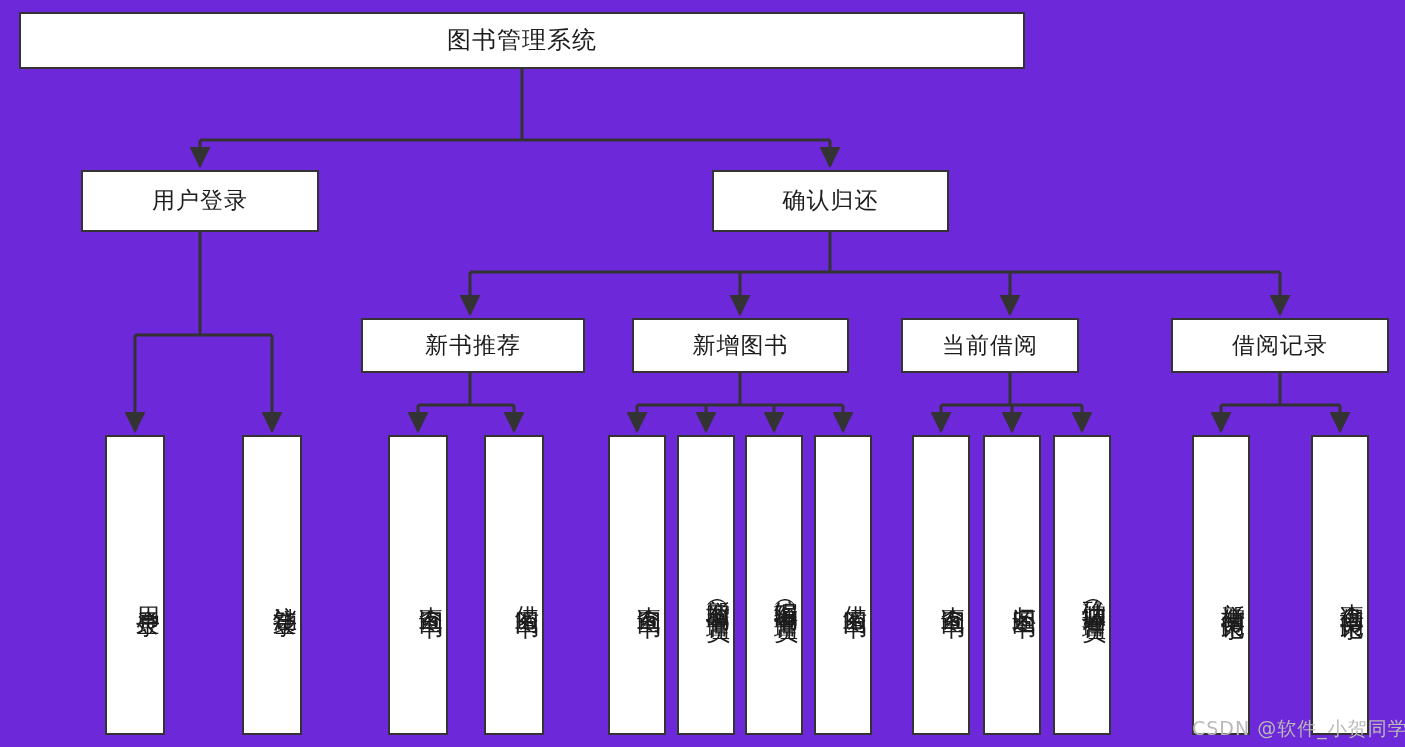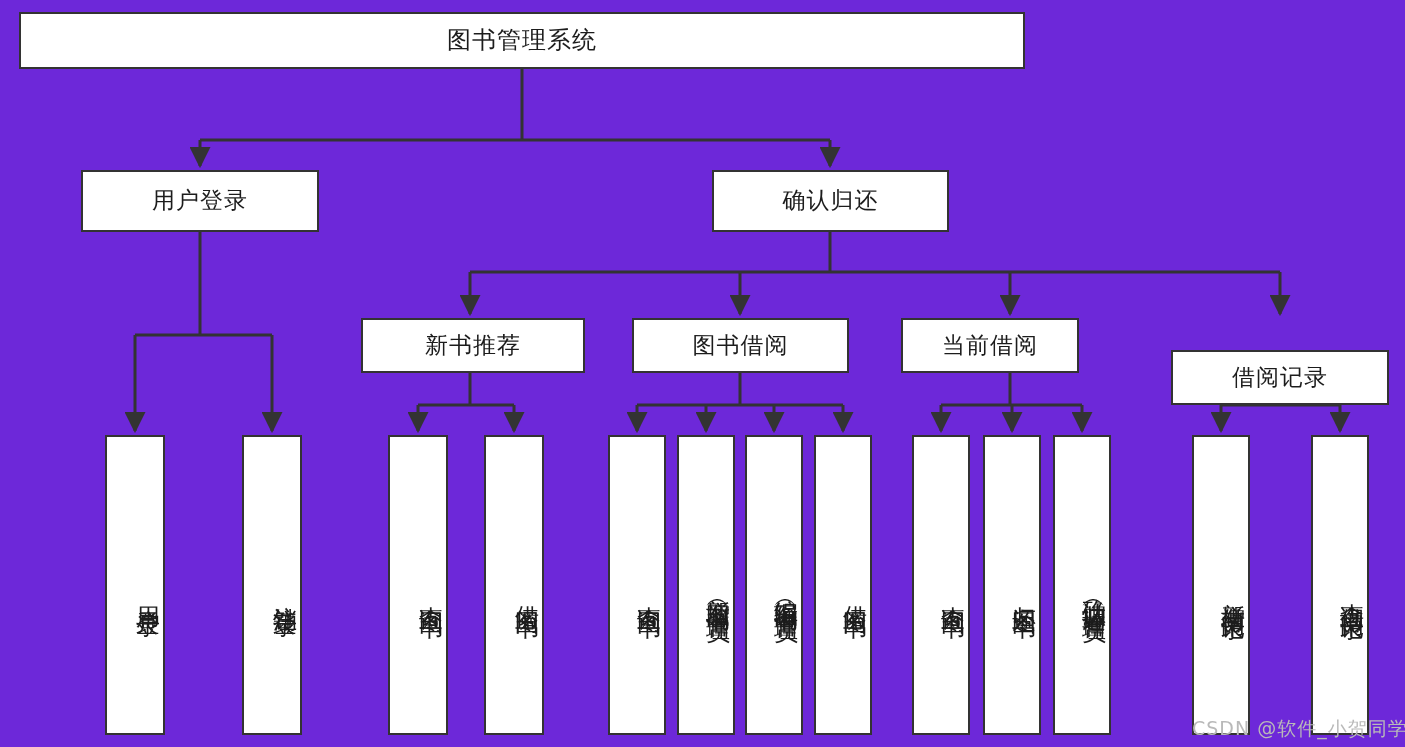--- a/index.html
+++ b/index.html
@@ -118,25 +118,25 @@
   </svg>
 
   <div class="node horiz title" style="left:19px; top:12px; width:1006px; height:57px;">图书管理系统</div>
 
   <div class="node horiz" style="left:81px; top:170px; width:238px; height:62px;">用户登录</div>
 
   <div class="node horiz" style="left:712px; top:170px; width:237px; height:62px;">确认归还</div>
 
   <div class="node horiz" style="left:361px; top:318px; width:224px; height:55px;">新书推荐</div>
 
-  <div class="node horiz" style="left:632px; top:318px; width:217px; height:55px;">图书借阅</div>
+  <div class="node horiz" style="left:632px; top:318px; width:217px; height:55px;">新增图书</div>
 
   <div class="node horiz" style="left:901px; top:318px; width:178px; height:55px;">当前借阅</div>
 
-  <div class="node horiz" style="left:1171px; top:318px; width:218px; height:55px;margin-top:32px;">借阅记录</div>
+  <div class="node horiz" style="left:1171px; top:318px; width:218px; height:55px;">借阅记录</div>
 
   <div class="node vert" style="left:105px; top:435px; width:60px; height:300px;">用户登录</div>
 
   <div class="node vert" style="left:242px; top:435px; width:60px; height:300px;">注销登录</div>
 
   <div class="node vert" style="left:388px; top:435px; width:60px; height:300px;">查询图书</div>
 
   <div class="node vert" style="left:484px; top:435px; width:60px; height:300px;">借阅图书</div>
 
   <div class="node vert" style="left:608px; top:435px; width:58px; height:300px;">查询图书</div>

